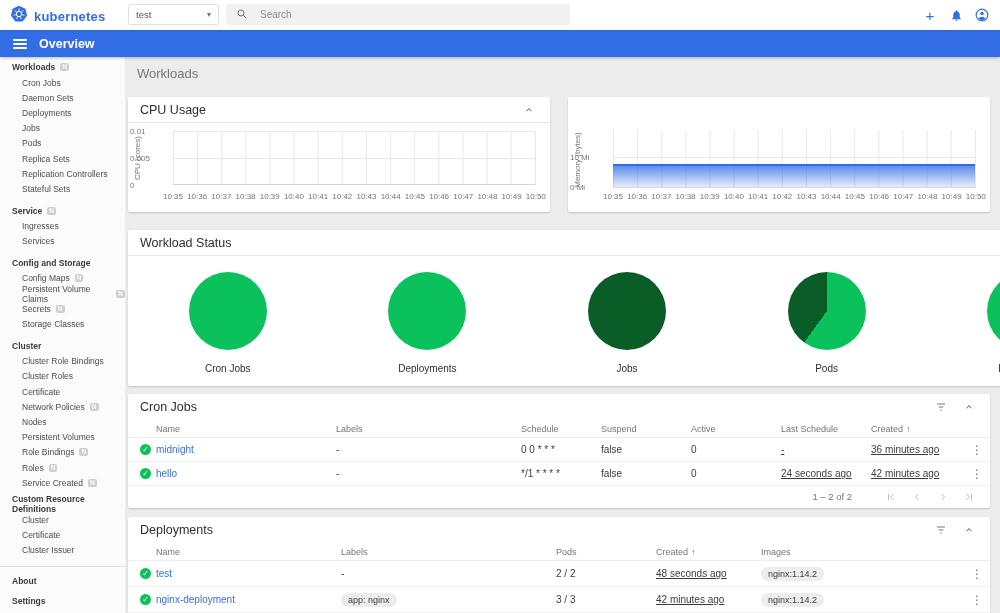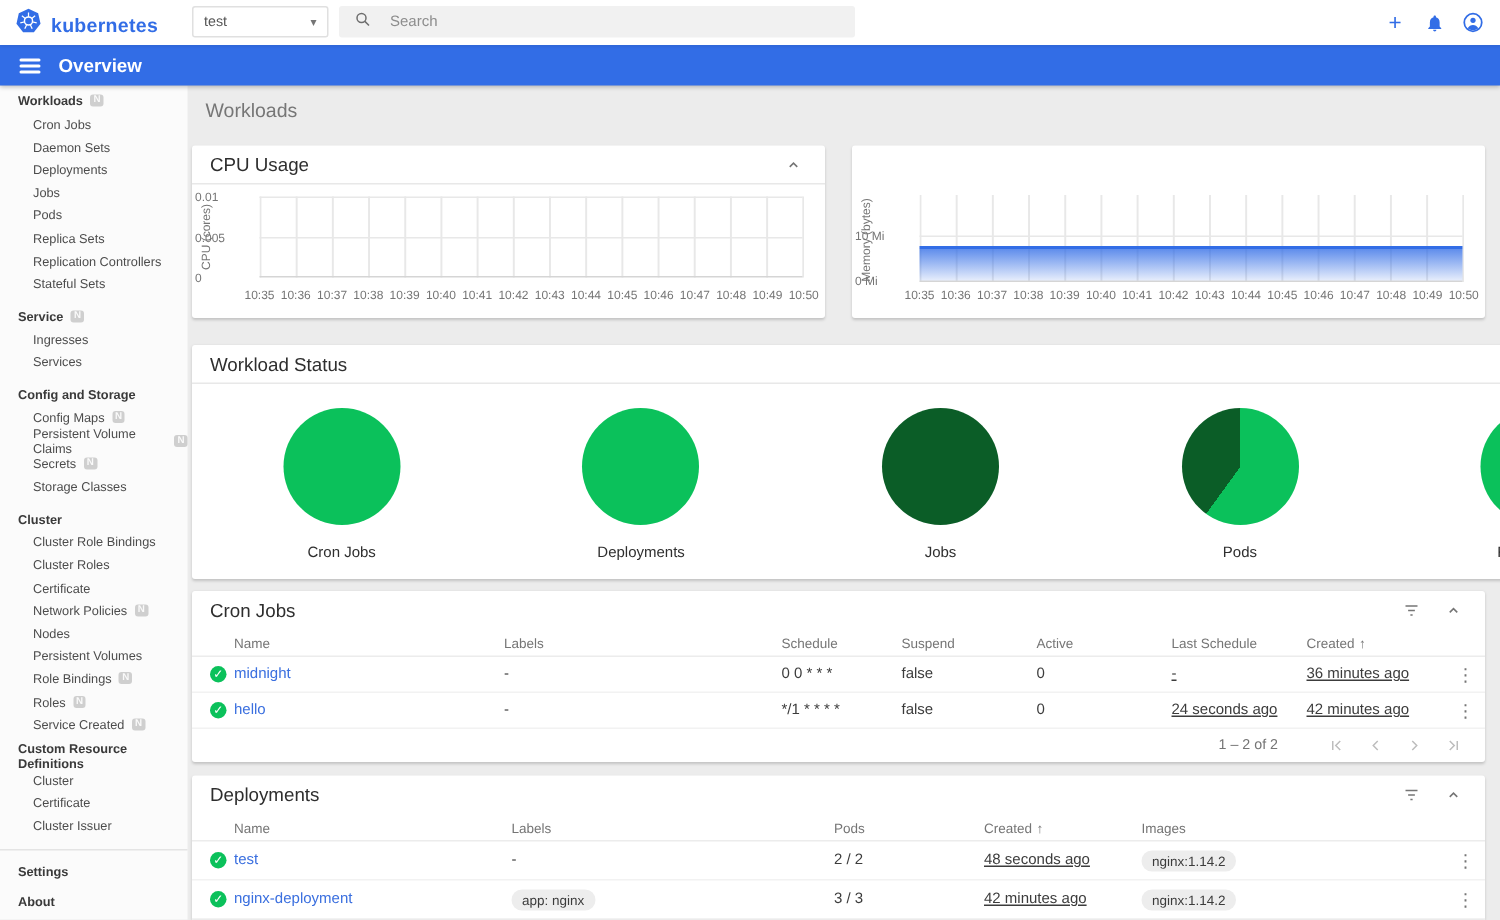--- a/index.html
+++ b/index.html
@@ -266,24 +266,24 @@
     </div>
   <div class="sb-item">
       <span>Certificate</span>
     </div>
   <div class="sb-item">
       <span>Cluster Issuer</span>
     </div>
 
   <div class="sb-div"></div>
   <div class="sb-foot">
+      <span>About</span>
+    </div>
+  <div class="sb-foot">
       <span>Settings</span>
-    </div>
-  <div class="sb-foot">
-      <span>About</span>
     </div>
 </div>
 
 <div id="page-title">Workloads</div>
 
 <div class="card" style="left:128px;top:97px;width:422px;height:115px;">
   <div class="card-h">
     <span class="card-title">CPU Usage</span>
     <span class="hicon">
       <svg width="10" height="10" viewBox="0 0 24 24">

